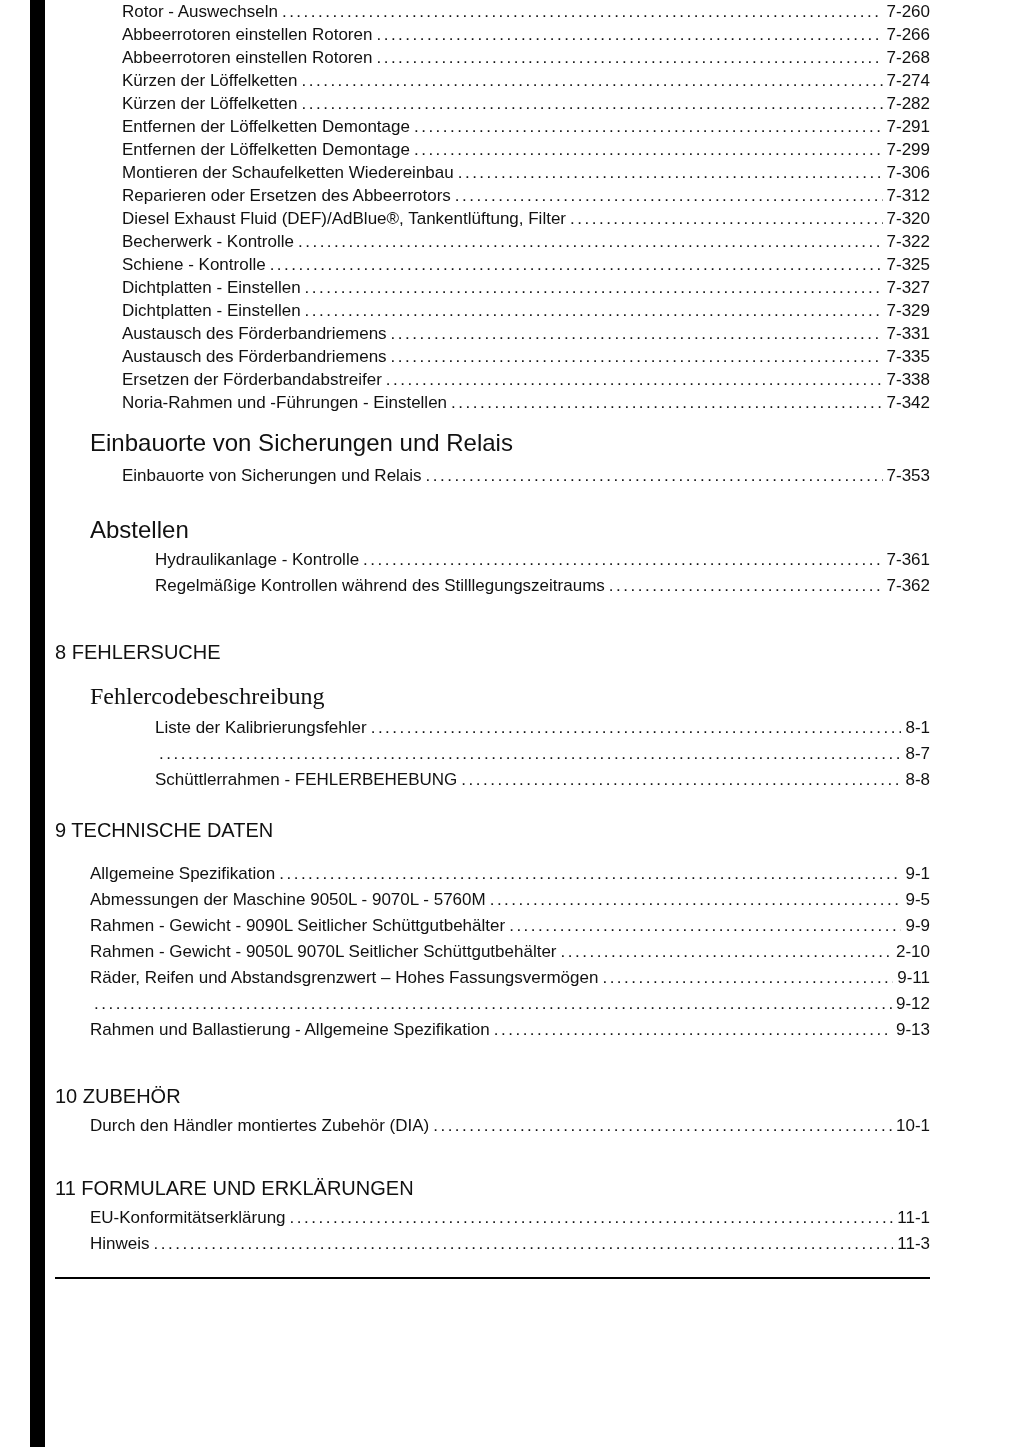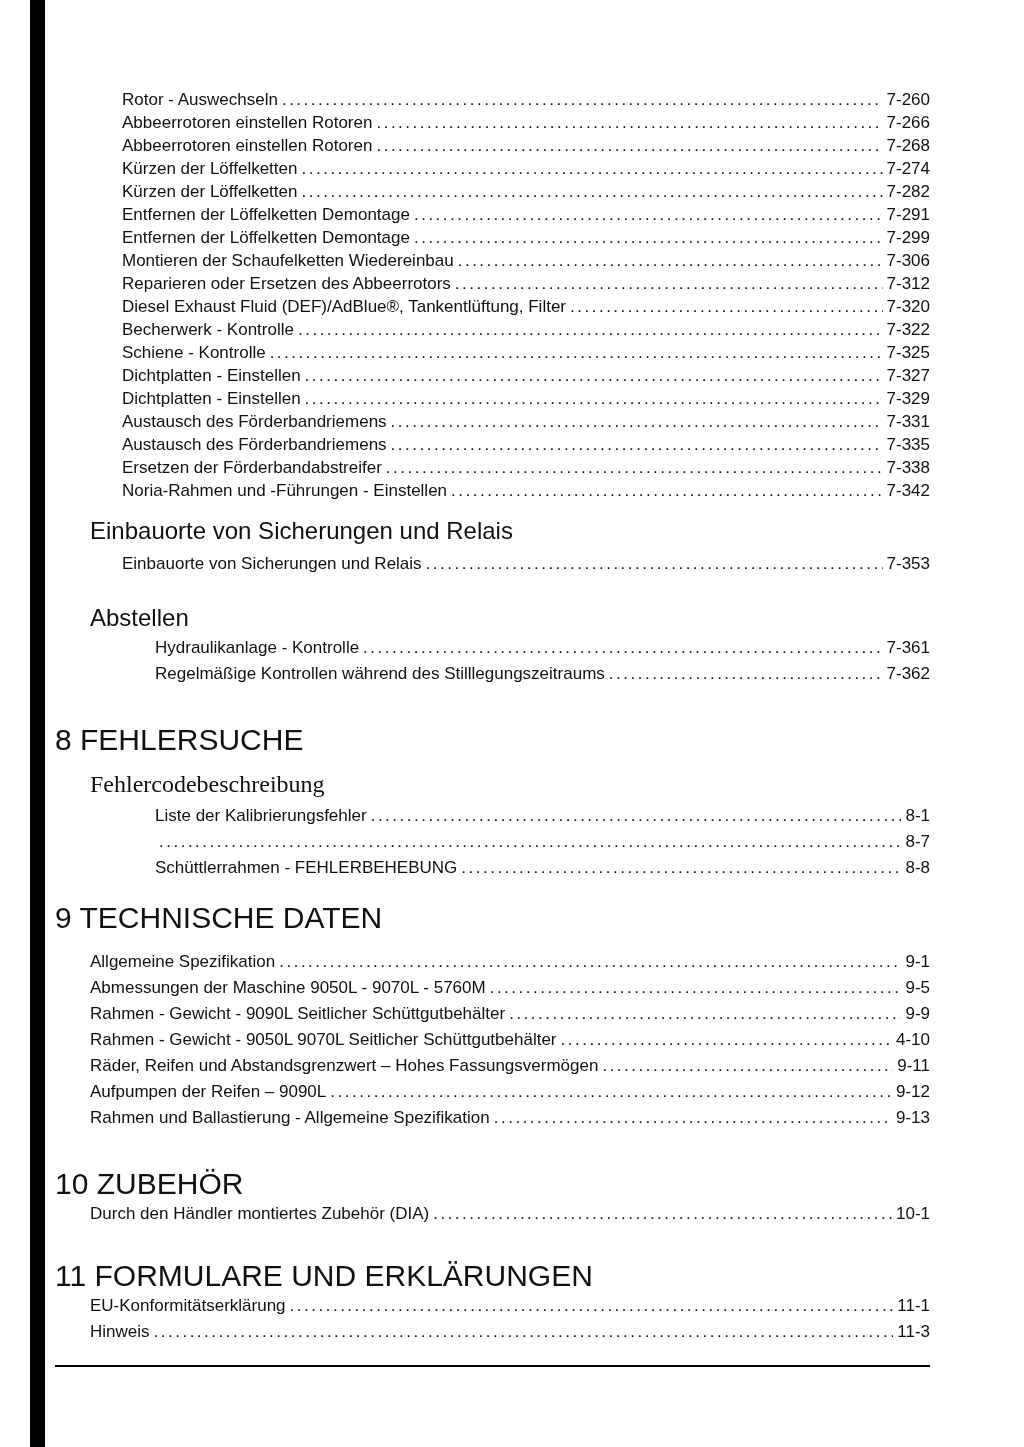--- a/index.html
+++ b/index.html
@@ -19,21 +19,20 @@
     top: 0;
     width: 15px;
     height: 1447px;
     background: #000000;
   }
   .content {
     position: absolute;
     left: 55px;
     top: 0;
     width: 875px;
-    padding-top: 88px;
   }
   
   .entry {
     display: flex;
     align-items: baseline;
     font-size: 17px;
   }
   .entry.l2 { margin-left: 67px; line-height: 23px; }
   .entry.l3 { margin-left: 100px; line-height: 26px; }
   .entry.l1 { margin-left: 35px; line-height: 26px; }
@@ -51,21 +50,21 @@
   .entry .pagenum { white-space: nowrap; flex-shrink: 0; }
   
   .section {
     font-size: 24px;
     line-height: 30px;
     font-weight: 400;
     margin-left: 35px;
   }
   
   .chapter {
-    font-size: 30px;
+    font-size: 20px;
     line-height: 34px;
     font-weight: 400;
   }
   [data-name="section-heading-einbauorte"] { margin: 14px 0 6px 35px; }
   [data-name="section-heading-abstellen"]  { margin: 28px 0 2px 35px; }
   [data-name="section-heading-fehlercode"] { margin: 12px 0 4px 35px; font-family: Liberation Serif, serif; }
   [data-name="chapter-heading-ch8"]  { margin: 36px 0 2px 0; }
   [data-name="chapter-heading-ch9"]  { margin: 20px 0 14px 0; }
   [data-name="chapter-heading-ch10"] { margin: 36px 0 0 0; }
   [data-name="chapter-heading-ch11"] { margin: 32px 0 0 0; }
@@ -218,29 +217,28 @@
           <span class="pagenum" data-name="toc-entry-page">9-5</span>
         </div>
         <div class="entry l1" data-name="toc-entry">
           <span class="title" data-name="toc-entry-title">Rahmen - Gewicht - 9090L Seitlicher Schüttgutbehälter</span>
           <span class="dots" data-name="dot-leader"></span>
           <span class="pagenum" data-name="toc-entry-page">9-9</span>
         </div>
         <div class="entry l1" data-name="toc-entry">
           <span class="title" data-name="toc-entry-title">Rahmen - Gewicht - 9050L 9070L Seitlicher Schüttgutbehälter</span>
           <span class="dots" data-name="dot-leader"></span>
-          <span class="pagenum" data-name="toc-entry-page">4-10</span>
+          <span class="pagenum" data-name="toc-entry-page">2-10</span>
         </div>
         <div class="entry l1" data-name="toc-entry">
           <span class="title" data-name="toc-entry-title">Räder, Reifen und Abstandsgrenzwert – Hohes Fassungsvermögen</span>
           <span class="dots" data-name="dot-leader"></span>
           <span class="pagenum" data-name="toc-entry-page">9-11</span>
         </div>
         <div class="entry l1" data-name="toc-entry">
-          <span class="title" data-name="toc-entry-title">Aufpumpen der Reifen – 9090L</span>
           <span class="dots" data-name="dot-leader"></span>
           <span class="pagenum" data-name="toc-entry-page">9-12</span>
         </div>
         <div class="entry l1" data-name="toc-entry">
           <span class="title" data-name="toc-entry-title">Rahmen und Ballastierung - Allgemeine Spezifikation</span>
           <span class="dots" data-name="dot-leader"></span>
           <span class="pagenum" data-name="toc-entry-page">9-13</span>
         </div>
         <div class="chapter" data-name="chapter-heading-ch10">10 ZUBEHÖR</div>
         <div class="entry l1" data-name="toc-entry">

